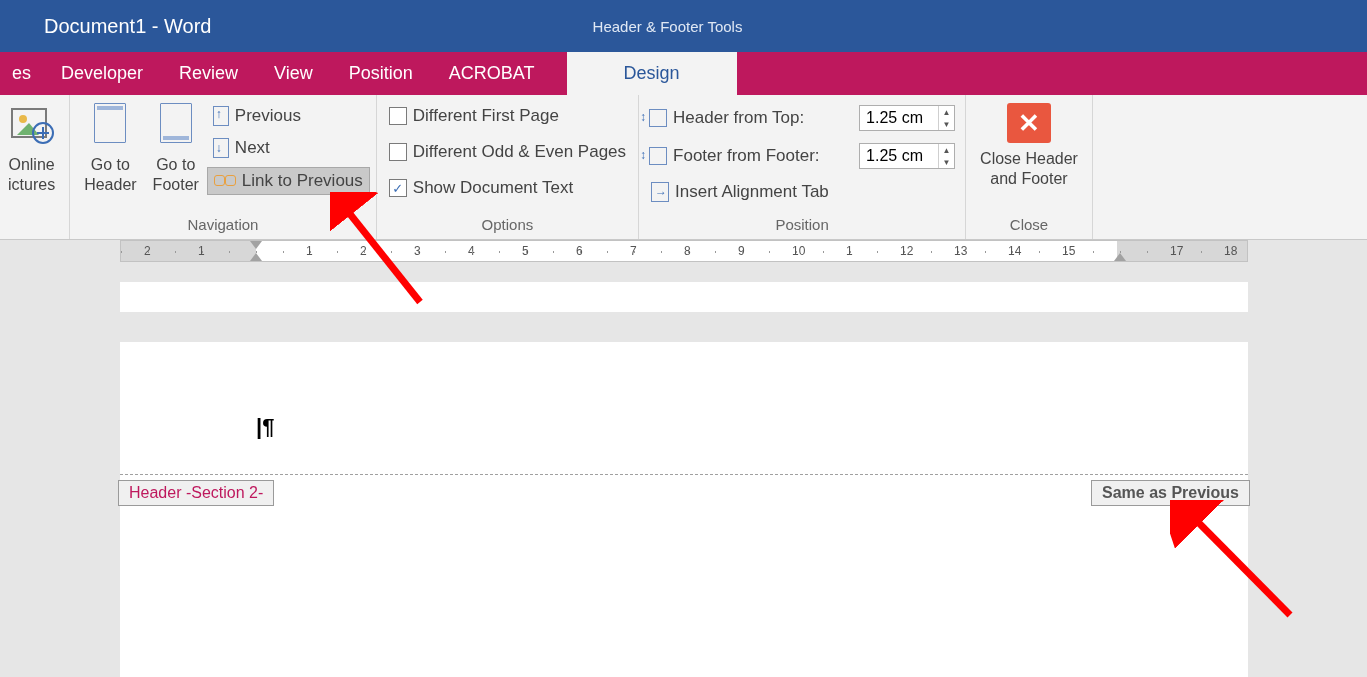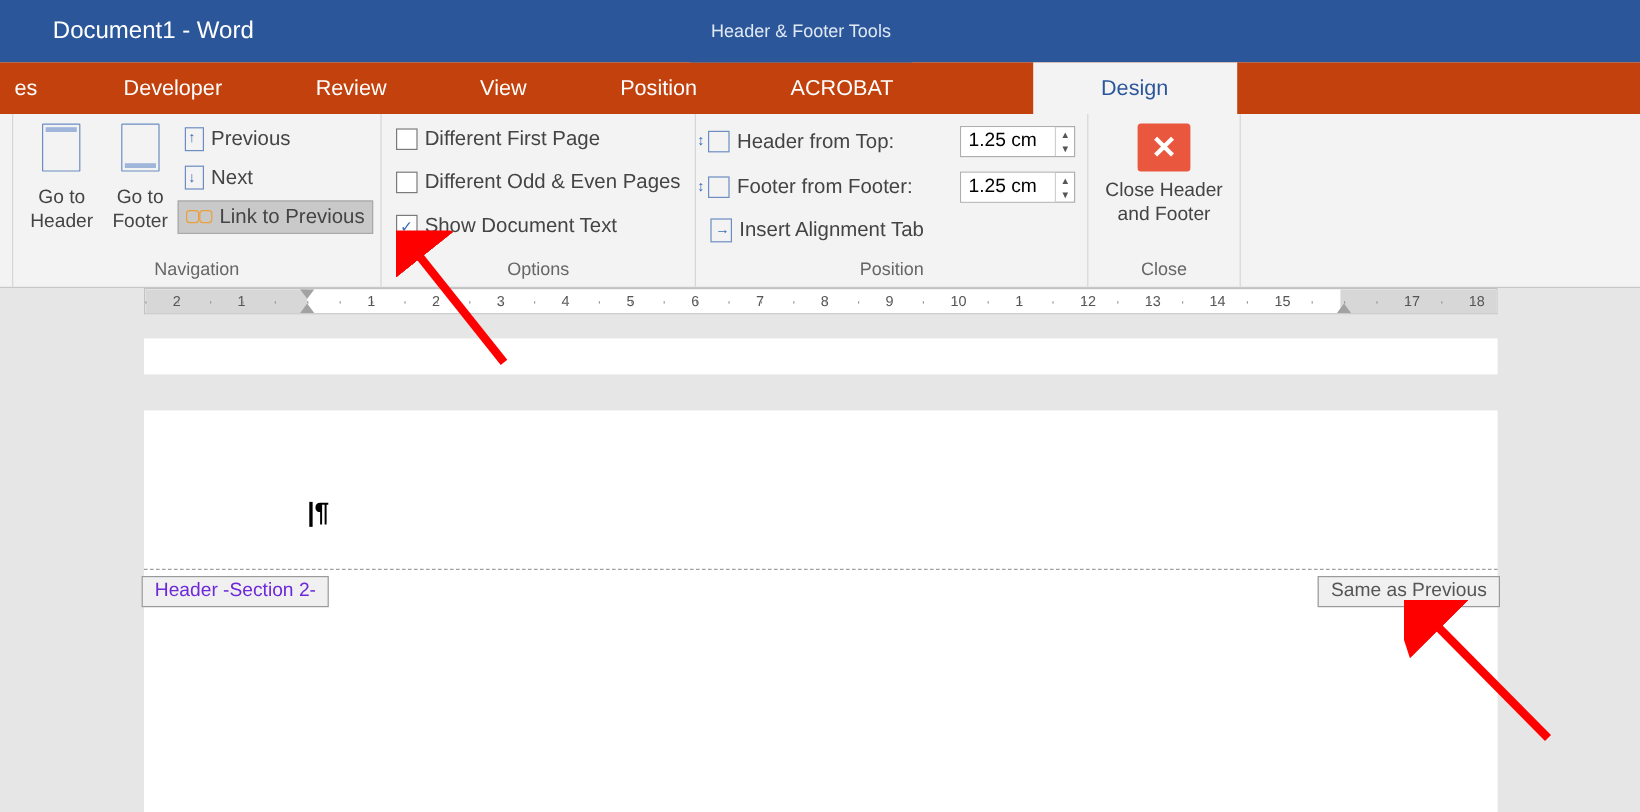--- a/index.html
+++ b/index.html
@@ -34,26 +34,25 @@
     background: #2b579a;
     color: #e0e8f4;
     display: flex;
     align-items: center;
     justify-content: center;
     font-size: 15px;
   }
 
   
   .ribbon-tabs {
-    background: #c2410c;
+    background: #be185d;
     color: #fff;
     height: 43px;
     display: flex;
     align-items: stretch;
-    gap: 42px;
   }
   .tab {
     padding: 0 18px;
     display: flex;
     align-items: center;
     font-size: 18px;
     cursor: pointer;
     color: #fff;
   }
   .tab.small { padding: 0 12px; }
@@ -288,29 +287,30 @@
   .header-sep {
     position:absolute; left:0; right:0; top: 132px;
     border-top: 1.5px dashed #a0a0a0;
   }
   .header-tag {
     position:absolute; left: -2px; top: 138px;
     border: 1.5px solid #9a9a9a;
     background: #f0f0f0;
     padding: 3px 10px;
     font-size: 16px;
-    color: #6d28d9;
+    color: #be185d;
   }
   .same-tag {
     position:absolute; right: -2px; top: 138px;
     border: 1.5px solid #9a9a9a;
     background: #f0f0f0;
     padding: 3px 10px;
     font-size: 16px;
     color: #555;
+    font-weight: bold;
   }
 
   
   .arrow {
     position: absolute;
     pointer-events: none;
   }
 </style>
 </head>
 <body>
@@ -327,20 +327,36 @@
   <div class="tab">View</div>
   <div class="tab">Position</div>
   <div class="tab">ACROBAT</div>
   <div style="width:14px"></div>
   <div class="tab active" style="width:170px;justify-content:center;">Design</div>
 </div>
 
 <div class="ribbon">
 
   <div class="group" style="padding-left:0;">
+    <div class="group-body">
+      <div class="bigbtn">
+        <div class="icon-large">
+          <svg width="46" height="46">
+              <rect x="3" y="6" width="34" height="28" fill="none" stroke="#7a7a7a" stroke-width="2"></rect>
+              <circle cx="14" cy="16" r="4" fill="#e9b94a"></circle>
+              <polygon points="8,32 20,20 30,32" fill="#6fb26f"></polygon>
+              <circle cx="34" cy="30" r="10" fill="none" stroke="#3b6db5" stroke-width="2"></circle>
+              <line x1="28" y1="30" x2="40" y2="30" stroke="#3b6db5" stroke-width="2"></line>
+              <line x1="34" y1="24" x2="34" y2="36" stroke="#3b6db5" stroke-width="2"></line>
+            </svg>
+        </div>
+        <div>Online</div>
+        <div>ictures</div>
+      </div>
+    </div>
     <div class="group-label">&nbsp;</div>
   </div>
 
   <div class="group">
     <div class="group-body">
       <div class="bigbtn">
         <div class="icon-large"><div class="ic page header" style="width:32px;height:40px;margin:auto;"></div></div>
         <div>Go to</div>
         <div>Header</div>
       </div>

